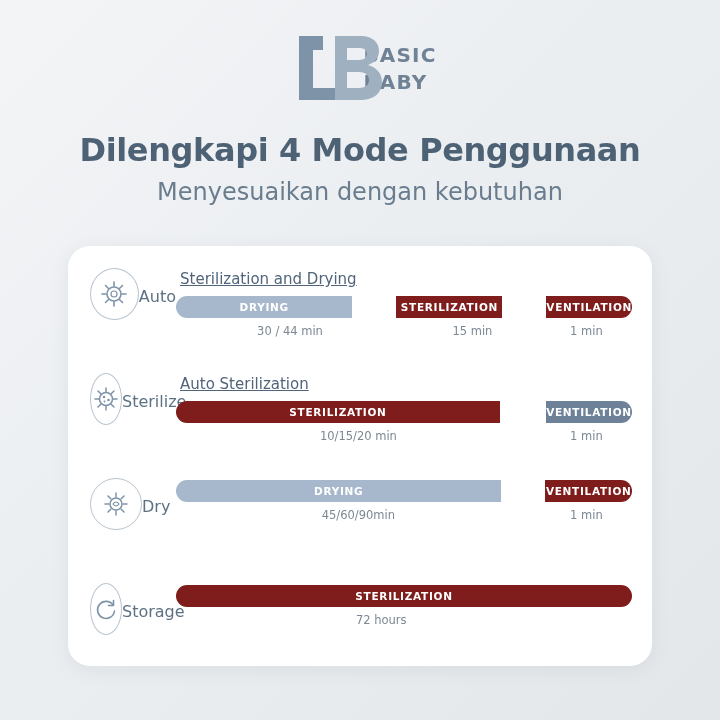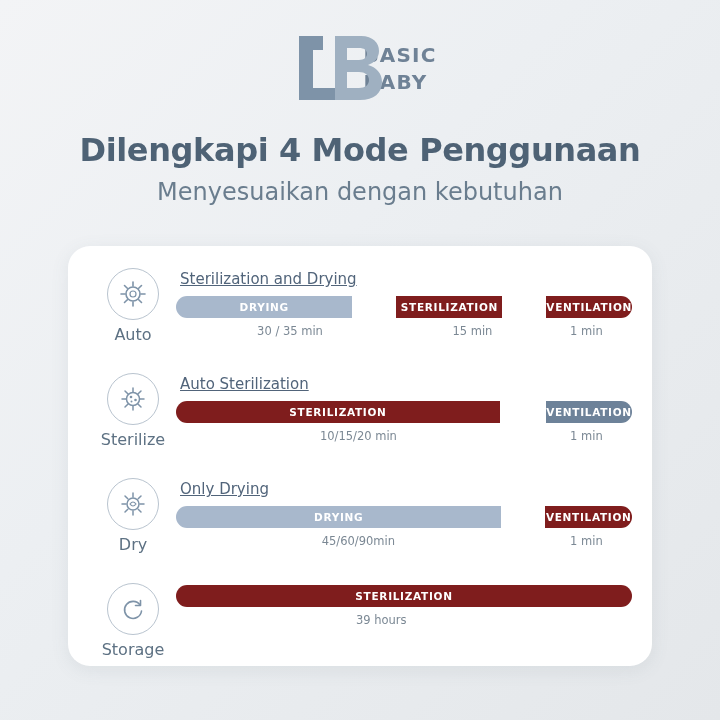--- a/index.html
+++ b/index.html
@@ -98,21 +98,21 @@
     align-items: flex-start;
     padding-left: 22px;
     box-sizing: border-box;
   }
 
   
   .mode-col {
     width: 86px;
     flex: 0 0 86px;
     display: flex;
-    flex-direction: column;
+    flex-direction: row;
     align-items: center;
     padding-top: 8px;
   }
   .icon-circle {
     width: 52px;
     height: 52px;
     border-radius: 50%;
     border: 1.4px solid #b9c4cf;
     display: flex;
     align-items: center;
@@ -228,21 +228,21 @@
         <div class="mode-label">Auto</div>
       </div>
       <div class="content-col">
         <div class="row-title">Sterilization and Drying</div>
         <div class="bar">
           <div class="seg light" style="width:50%">DRYING</div>
           <div class="seg dark" style="width:30%">STERILIZATION</div>
           <div class="seg dark" style="width:20%">VENTILATION</div>
         </div>
         <div class="durations">
-          <div class="dur" style="left:25%">30 / 35 min</div>
+          <div class="dur" style="left:25%">30 / 44 min</div>
           <div class="dur" style="left:65%">15 min</div>
           <div class="dur" style="left:90%">1 min</div>
         </div>
       </div>
     </div>
 
     <div class="row">
       <div class="mode-col">
         <div class="icon-circle">
           <svg width="30" height="30" viewBox="0 0 30 30">
@@ -291,21 +291,20 @@
               <line x1="7" y1="7" x2="9.8" y2="9.8"></line>
               <line x1="20.2" y1="20.2" x2="23" y2="23"></line>
               <line x1="7" y1="23" x2="9.8" y2="20.2"></line>
               <line x1="20.2" y1="9.8" x2="23" y2="7"></line>
             </g>
           </svg>
         </div>
         <div class="mode-label">Dry</div>
       </div>
       <div class="content-col">
-        <div class="row-title">Only Drying</div>
         <div class="bar">
           <div class="seg light" style="width:79%">DRYING</div>
           <div class="seg dark" style="width:21%">VENTILATION</div>
         </div>
         <div class="durations">
           <div class="dur" style="left:40%">45/60/90min</div>
           <div class="dur" style="left:90%">1 min</div>
         </div>
       </div>
     </div>
@@ -318,19 +317,19 @@
             <path d="M22.5 6.5 L22.5 11.5 L17.5 11.5" fill="none" stroke="#7e93a8" stroke-width="1.6" stroke-linecap="round" stroke-linejoin="round"></path>
           </svg>
         </div>
         <div class="mode-label">Storage</div>
       </div>
       <div class="content-col">
         <div class="bar">
           <div class="seg dark" style="width:100%">STERILIZATION</div>
         </div>
         <div class="durations">
-          <div class="dur" style="left:45%">39 hours</div>
+          <div class="dur" style="left:45%">72 hours</div>
         </div>
       </div>
     </div>
 
   </div>
 </div>
 
 </body></html>

